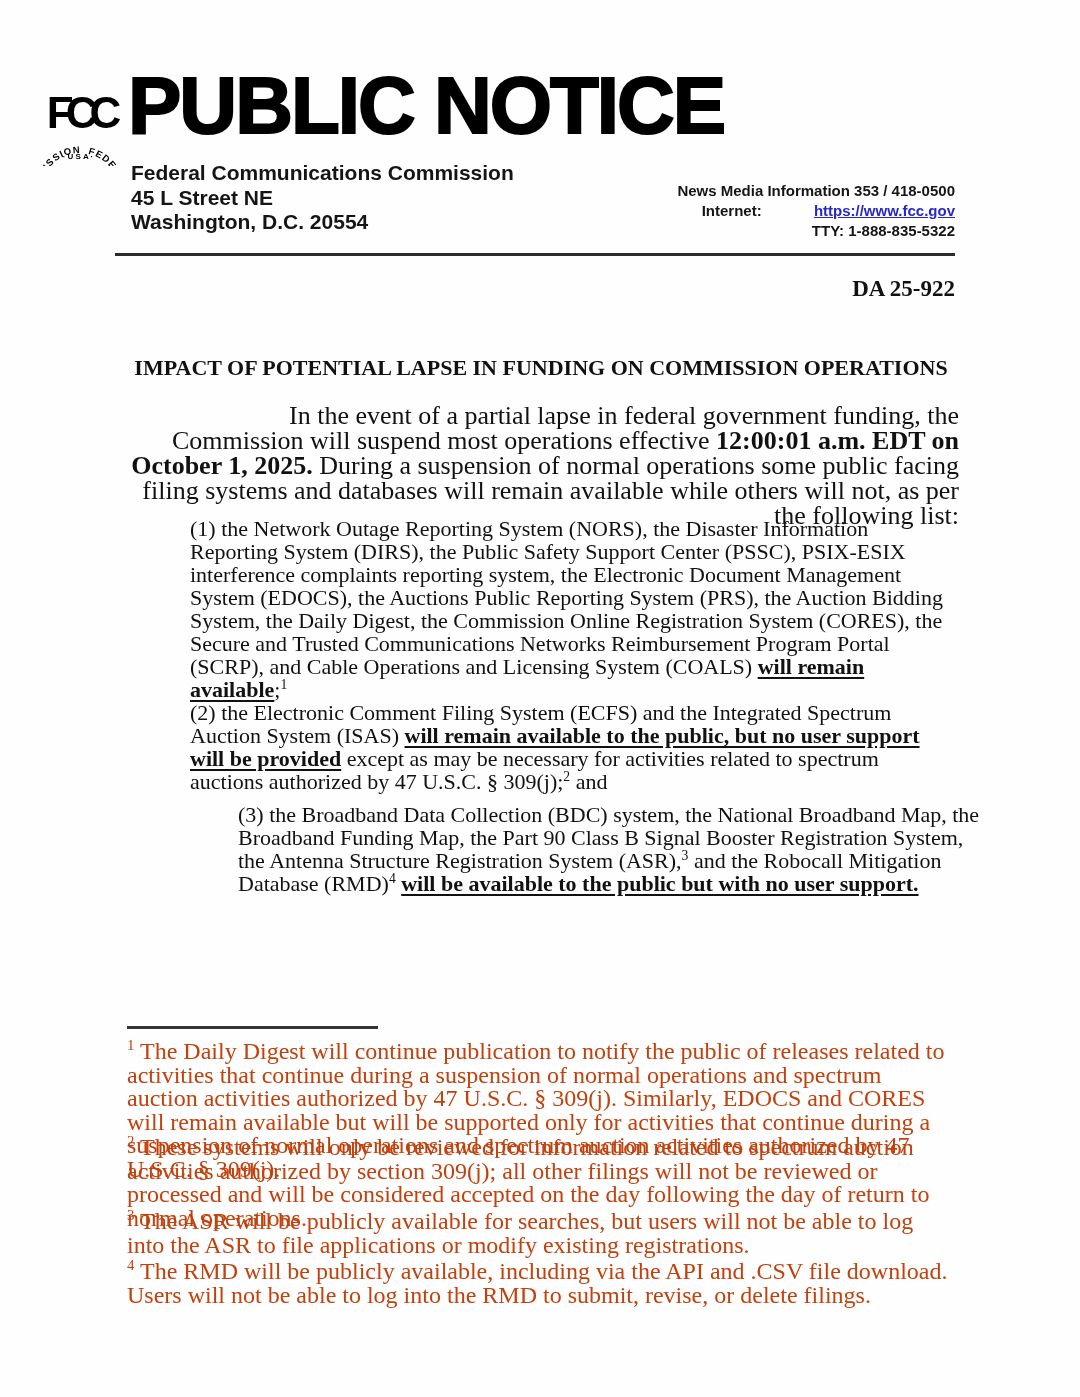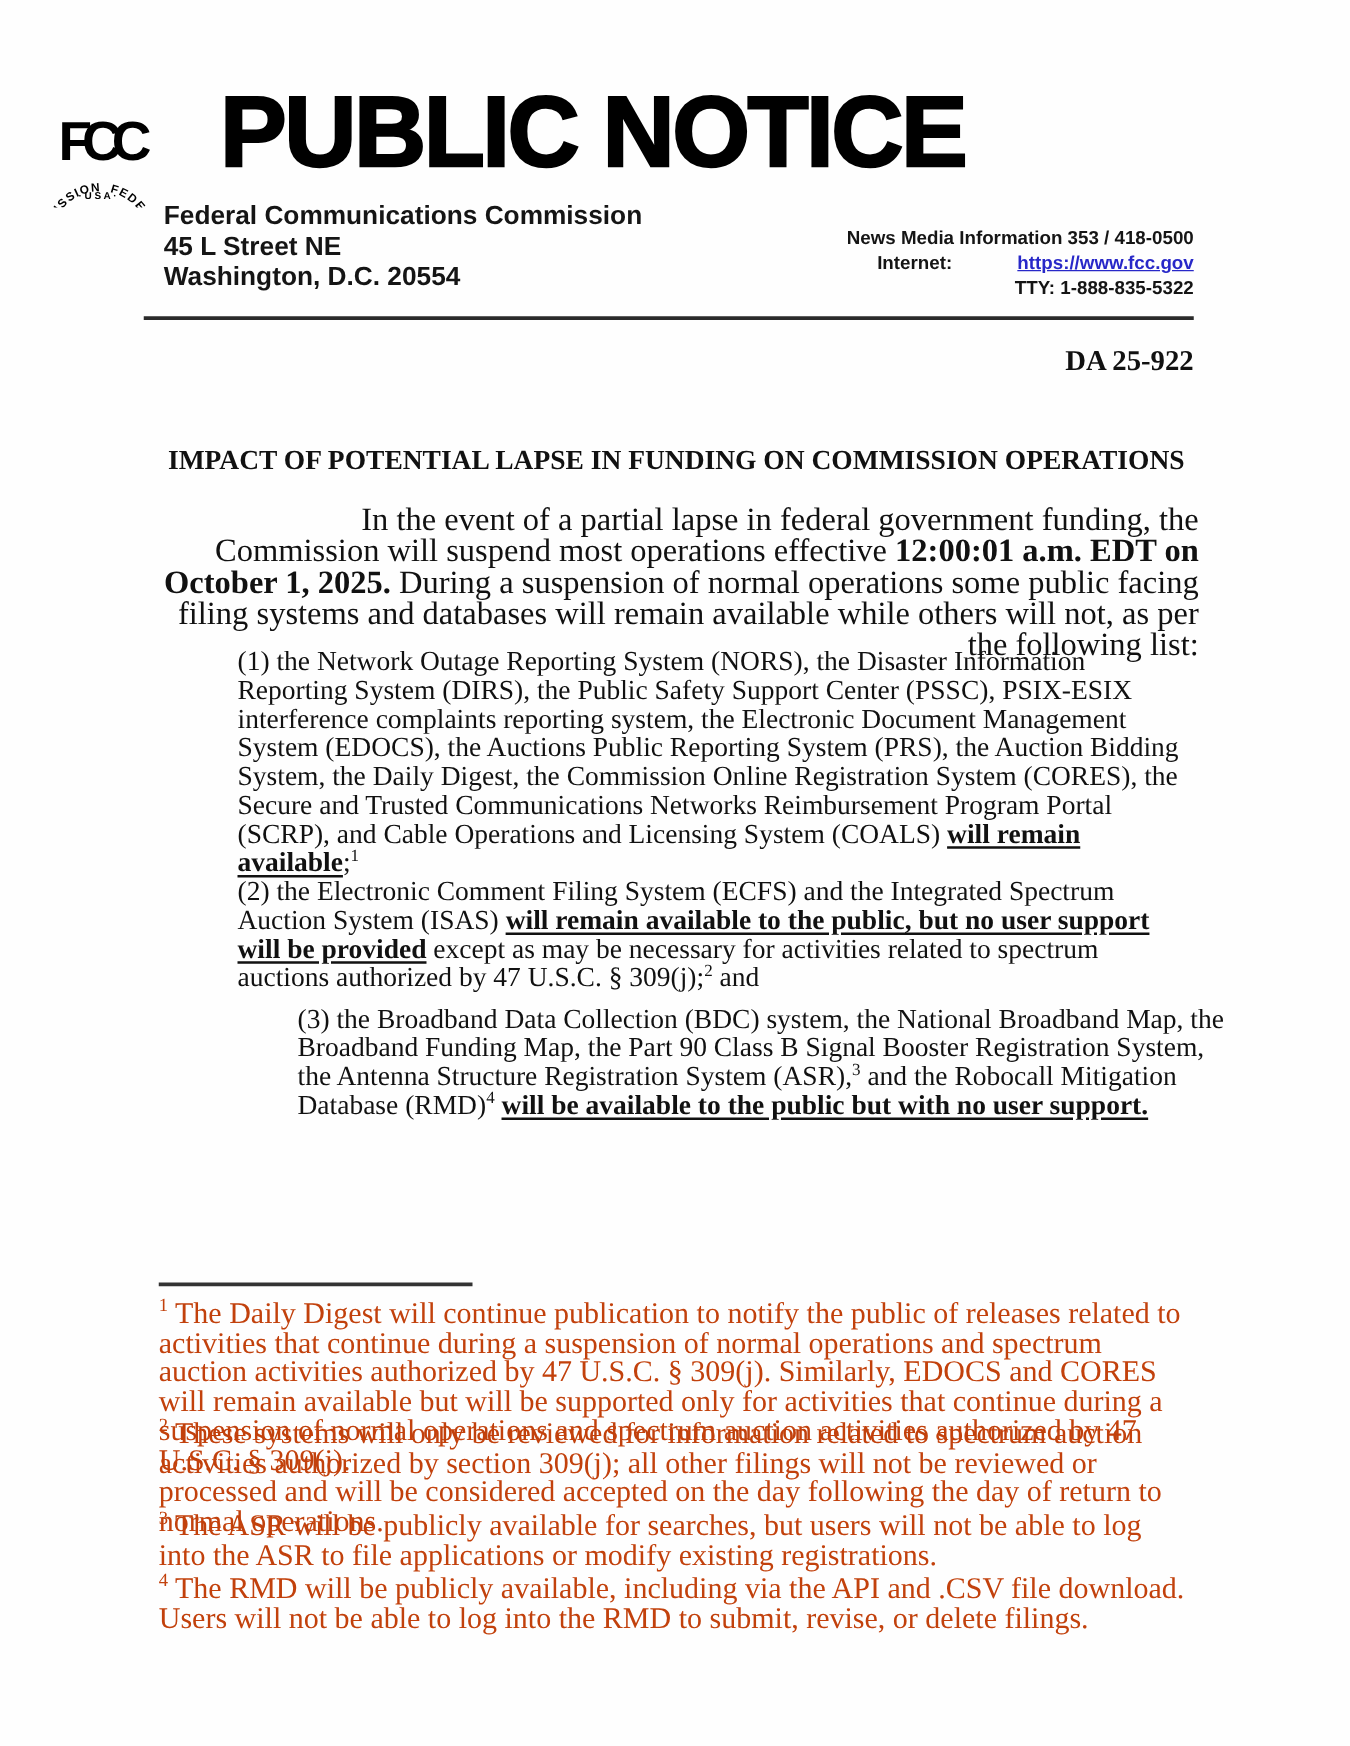--- a/index.html
+++ b/index.html
@@ -28,21 +28,20 @@
     left: 128px;
     top: 64px;
     font-family: "Liberation Sans", "DejaVu Sans", sans-serif;
     font-weight: bold;
     font-size: 80px;
     line-height: 1.05;
     letter-spacing: -2px;
     -webkit-text-stroke: 2px #000;
     color: #000;
     white-space: nowrap;
-    margin-left: 48px;
   }
   .agency-block {
     position: absolute;
     left: 131px;
     top: 161px;
     font-family: "Liberation Sans", "DejaVu Sans", sans-serif;
     font-weight: bold;
     font-size: 21px;
     line-height: 24.5px;
     color: #151515;

